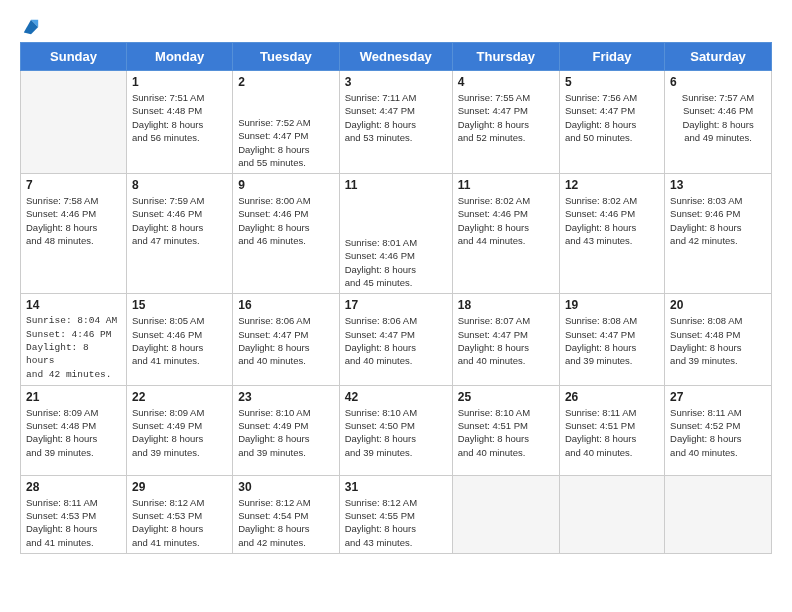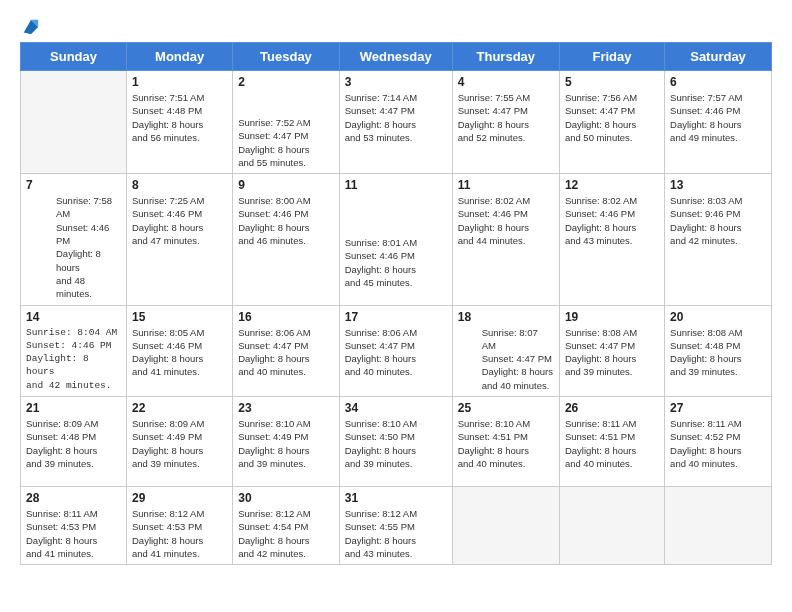--- a/index.html
+++ b/index.html
@@ -149,58 +149,58 @@
           </td>
           <td>
             <span class="day-num">2</span>
             <div class="day-info" style="white-space: pre-line; margin-top: 27px;">Sunrise: 7:52 AM
 Sunset: 4:47 PM
 Daylight: 8 hours
 and 55 minutes.</div>
           </td>
           <td>
             <span class="day-num">3</span>
-            <div class="day-info" style="white-space: pre-line;">Sunrise: 7:14 AM
+            <div class="day-info" style="white-space: pre-line;">Sunrise: 7:11 AM
 Sunset: 4:47 PM
 Daylight: 8 hours
 and 53 minutes.</div>
           </td>
           <td>
             <span class="day-num">4</span>
             <div class="day-info" style="white-space: pre-line;">Sunrise: 7:55 AM
 Sunset: 4:47 PM
 Daylight: 8 hours
 and 52 minutes.</div>
           </td>
           <td>
             <span class="day-num">5</span>
             <div class="day-info" style="white-space: pre-line;">Sunrise: 7:56 AM
 Sunset: 4:47 PM
 Daylight: 8 hours
 and 50 minutes.</div>
           </td>
           <td>
             <span class="day-num">6</span>
-            <div class="day-info" style="white-space: pre-line;">Sunrise: 7:57 AM
+            <div class="day-info" style="white-space: pre-line; text-align: center;">Sunrise: 7:57 AM
 Sunset: 4:46 PM
 Daylight: 8 hours
 and 49 minutes.</div>
           </td>
         </tr>
         <tr class="week-row">
           <td>
             <span class="day-num">7</span>
-            <div class="day-info" style="white-space: pre-line; margin-left: 30px;">Sunrise: 7:58 AM
+            <div class="day-info" style="white-space: pre-line;">Sunrise: 7:58 AM
 Sunset: 4:46 PM
 Daylight: 8 hours
 and 48 minutes.</div>
           </td>
           <td>
             <span class="day-num">8</span>
-            <div class="day-info" style="white-space: pre-line;">Sunrise: 7:25 AM
+            <div class="day-info" style="white-space: pre-line;">Sunrise: 7:59 AM
 Sunset: 4:46 PM
 Daylight: 8 hours
 and 47 minutes.</div>
           </td>
           <td>
             <span class="day-num">9</span>
             <div class="day-info" style="white-space: pre-line;">Sunrise: 8:00 AM
 Sunset: 4:46 PM
 Daylight: 8 hours
 and 46 minutes.</div>
@@ -258,21 +258,21 @@
           </td>
           <td>
             <span class="day-num">17</span>
             <div class="day-info" style="white-space: pre-line;">Sunrise: 8:06 AM
 Sunset: 4:47 PM
 Daylight: 8 hours
 and 40 minutes.</div>
           </td>
           <td>
             <span class="day-num">18</span>
-            <div class="day-info" style="white-space: pre-line; margin-left: 24px;">Sunrise: 8:07 AM
+            <div class="day-info" style="white-space: pre-line;">Sunrise: 8:07 AM
 Sunset: 4:47 PM
 Daylight: 8 hours
 and 40 minutes.</div>
           </td>
           <td>
             <span class="day-num">19</span>
             <div class="day-info" style="white-space: pre-line;">Sunrise: 8:08 AM
 Sunset: 4:47 PM
 Daylight: 8 hours
 and 39 minutes.</div>
@@ -301,21 +301,21 @@
 and 39 minutes.</div>
           </td>
           <td>
             <span class="day-num">23</span>
             <div class="day-info" style="white-space: pre-line;">Sunrise: 8:10 AM
 Sunset: 4:49 PM
 Daylight: 8 hours
 and 39 minutes.</div>
           </td>
           <td>
-            <span class="day-num">34</span>
+            <span class="day-num">42</span>
             <div class="day-info" style="white-space: pre-line;">Sunrise: 8:10 AM
 Sunset: 4:50 PM
 Daylight: 8 hours
 and 39 minutes.</div>
           </td>
           <td>
             <span class="day-num">25</span>
             <div class="day-info" style="white-space: pre-line;">Sunrise: 8:10 AM
 Sunset: 4:51 PM
 Daylight: 8 hours

